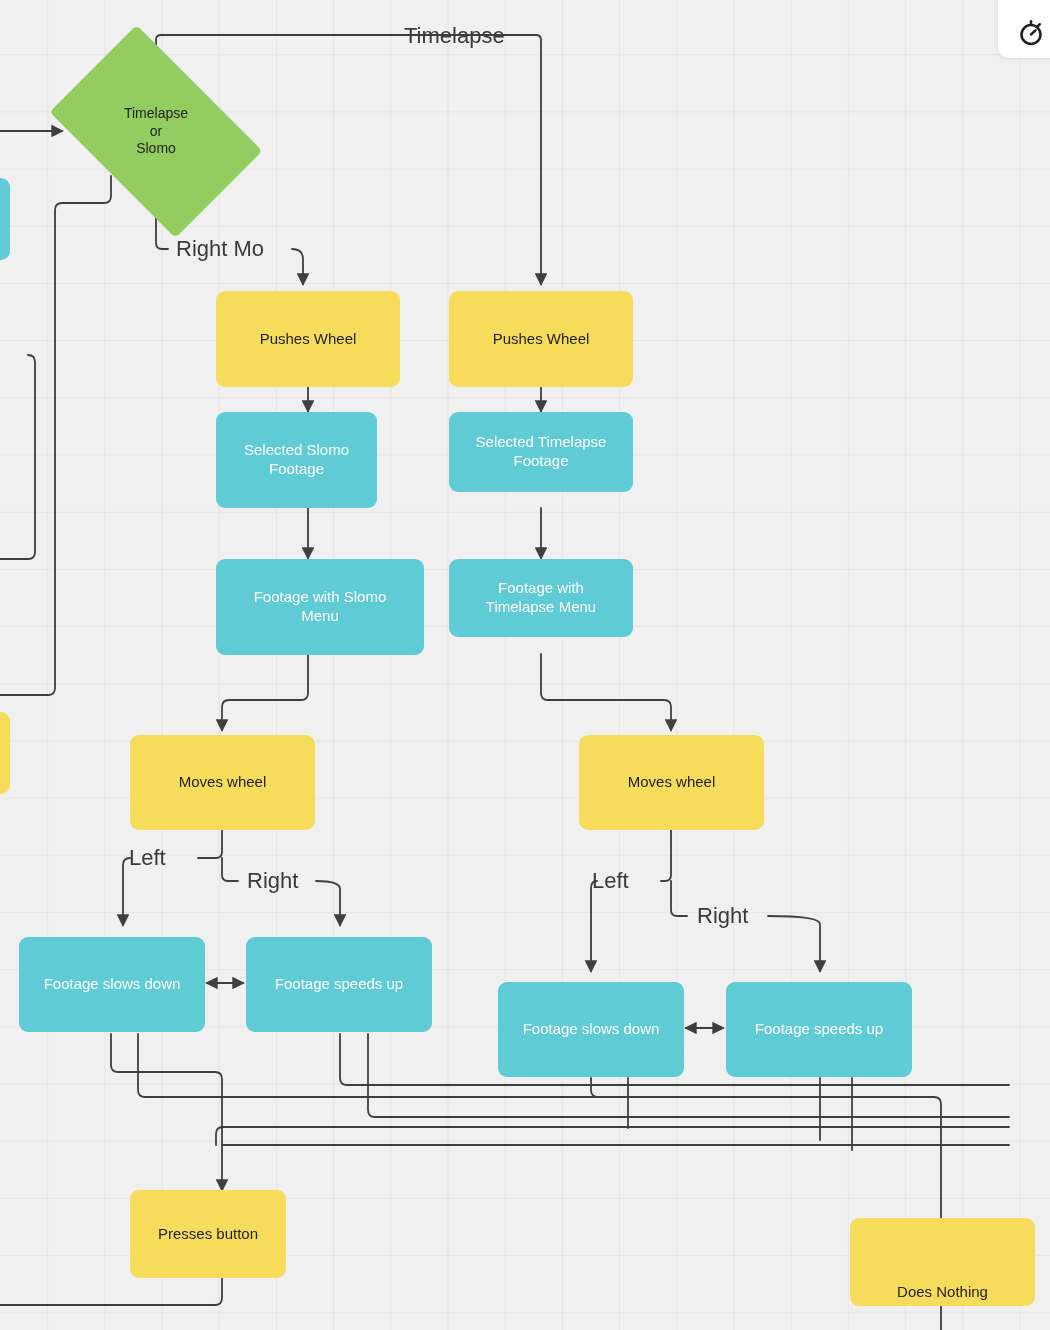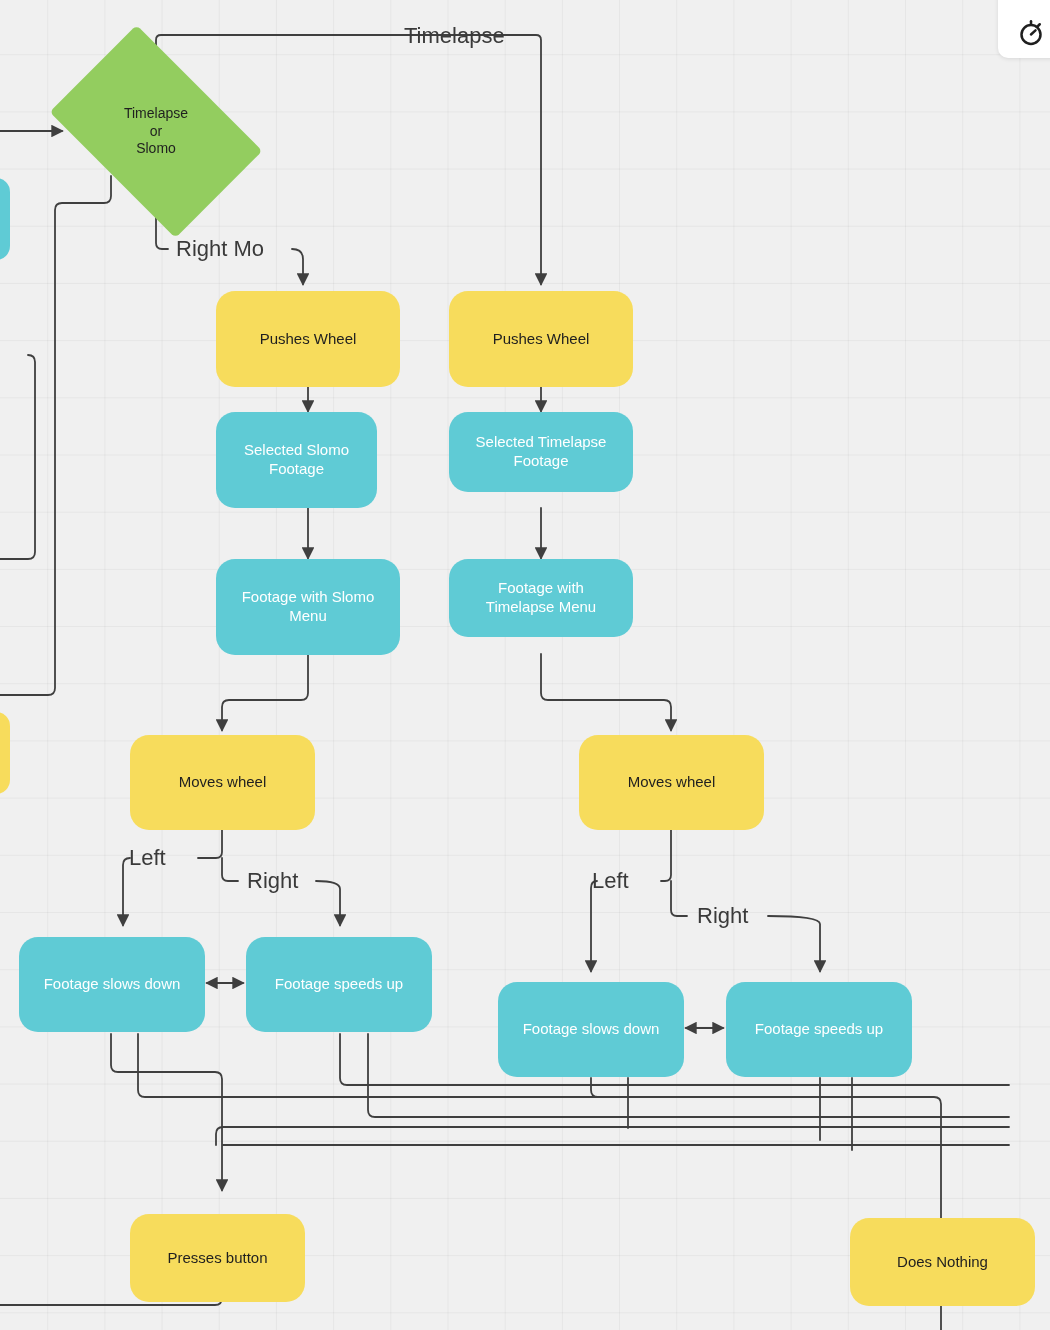--- a/index.html
+++ b/index.html
@@ -28,21 +28,21 @@
     height: 1330px;
     pointer-events: none;
   }
   .node {
     position: absolute;
     box-sizing: border-box;
     display: flex;
     align-items: center;
     justify-content: center;
     text-align: center;
-    border-radius: 19px;
+    border-radius: 9px;
     line-height: 1.25;
     white-space: pre-line;
     padding: 4px 8px;
   }
   .node.process {
     background: #f7dc5c;
     color: #1f1f1f;
     font-size: 15px;
   }
   .node.data {
@@ -176,21 +176,21 @@
 Slomo</span>
   </div>
 
   <div class="node process" style="left:216px; top:291px; width:184px; height:96px;">
     <span>Pushes Wheel</span>
   </div>
   <div class="node data" style="left:216px; top:412px; width:161px; height:96px;">
     <span>Selected Slomo
 Footage</span>
   </div>
-  <div class="node data" style="left:216px; top:559px; width:184px; height:96px;">
+  <div class="node data" style="left:216px; top:559px; width:208px; height:96px;">
     <span>Footage with Slomo
 Menu</span>
   </div>
 
   <div class="node process" style="left:449px; top:291px; width:184px; height:96px;">
     <span>Pushes Wheel</span>
   </div>
   <div class="node data" style="left:449px; top:412px; width:184px; height:80px;">
     <span>Selected Timelapse
 Footage</span>
@@ -214,24 +214,24 @@
     <span>Footage speeds up</span>
   </div>
 
   <div class="node data" style="left:498px; top:982px; width:186px; height:95px;">
     <span>Footage slows down</span>
   </div>
   <div class="node data" style="left:726px; top:982px; width:186px; height:95px;">
     <span>Footage speeds up</span>
   </div>
 
-  <div class="node process" style="left:130px; top:1190px; width:175px; height:88px;margin-top:24px;">
+  <div class="node process" style="left:130px; top:1190px; width:156px; height:88px;">
     <span>Presses button</span>
   </div>
-  <div class="node process" style="left:850px; top:1218px; width:185px; height:88px;">
+  <div class="node process" style="left:850px; top:1218px; width:185px; height:88px;align-items:flex-end;">
     <span>Does Nothing</span>
   </div>
 
   <div class="edge-label" style="left:404px; top:23px;">Timelapse</div>
   <div class="edge-label" style="left:176px; top:236px;">Right Mo</div>
   <div class="edge-label" style="left:129px; top:845px;">Left</div>
   <div class="edge-label" style="left:247px; top:868px;">Right</div>
   <div class="edge-label" style="left:592px; top:868px;">Left</div>
   <div class="edge-label" style="left:697px; top:903px;">Right</div>
 

